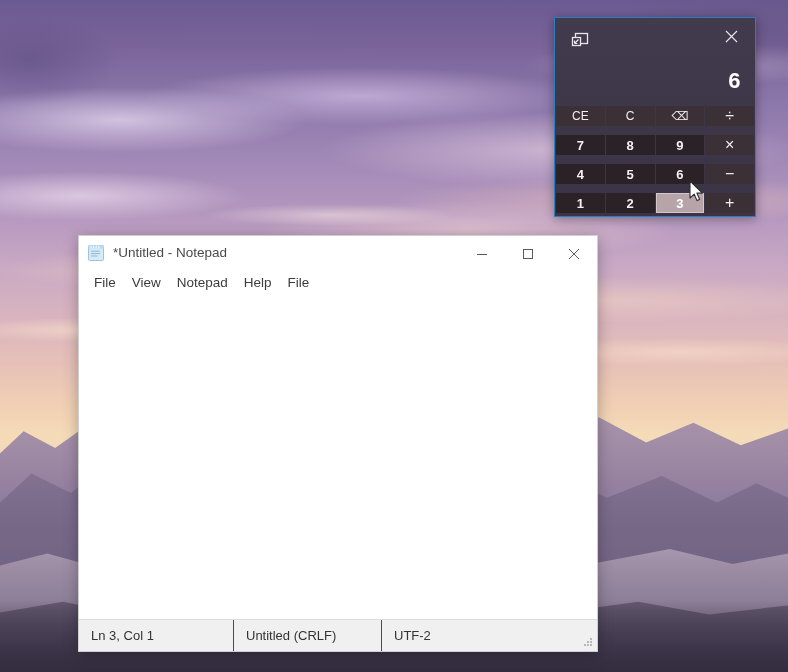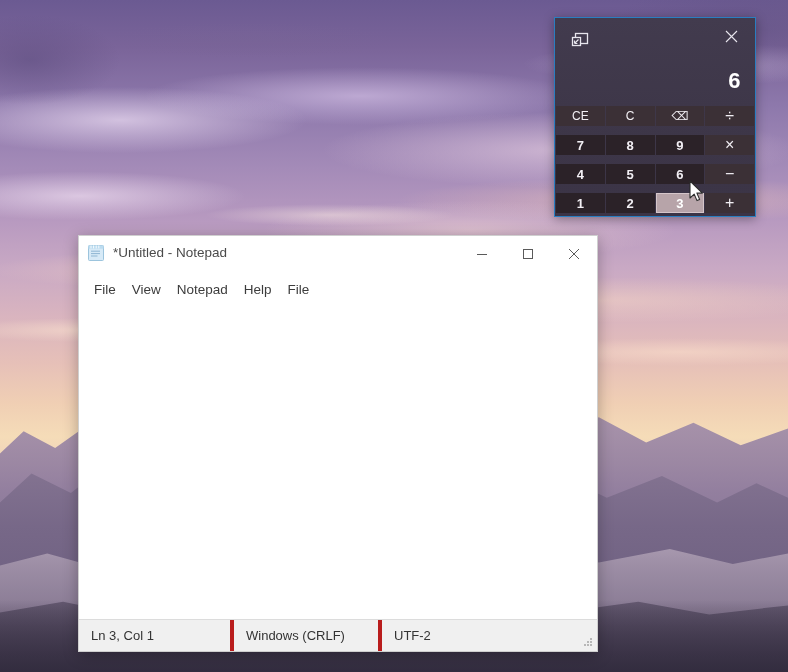--- a/index.html
+++ b/index.html
@@ -222,21 +222,21 @@
   .np-wb {
     width: 46px; height: 36px;
     display: flex; align-items: center; justify-content: center;
     color: #5a5a5a;
   }
   .np-wb svg { display: block; }
 
   .np-menubar {
     height: 26px;
     display: flex;
-    align-items: flex-end;
+    align-items: flex-start;
     padding-left: 8px;
     background: #ffffff;
     gap: 2px;
   }
   .np-menu-item {
     font-size: 13.5px;
     color: #3c3c3c;
     padding: 3px 7px;
     line-height: 1;
     white-space: nowrap;
@@ -288,21 +288,21 @@
     display: flex;
     align-items: center;
     font-size: 13px;
     color: #333333;
   }
   .np-status-cell {
     height: 31px;
     display: flex; align-items: center;
     padding-left: 12px;
     box-sizing: border-box;
-    border-right: 4px solid #b91c1c;
+    border-right: 1px solid #b91c1c;
   }
   .np-status-cell.c0 { width: 155px; }
   .np-status-cell.c1 { width: 72px; }
   .np-status-cell.c2 { width: 148px; }
   .np-status-cell.c3 { flex: 1; border-right: none; }
   .np-grip {
     position: absolute; right: 3px; bottom: 3px;
     width: 12px; height: 12px;
   }
 
@@ -410,21 +410,21 @@
         <div class="np-menu-item">File</div>
         <div class="np-menu-item">View</div>
         <div class="np-menu-item">Notepad</div>
         <div class="np-menu-item">Help</div>
         <div class="np-menu-item">File</div>
       </div>
 
 
     <div class="np-statusbar">
       <div class="np-status-cell c0">Ln 3, Col 1</div>
-      <div class="np-status-cell c2">Windows (CRLF)</div>
+      <div class="np-status-cell c2">Untitled (CRLF)</div>
       <div class="np-status-cell c3">UTF-2</div>
       <div class="np-grip">
         <svg width="12" height="12" viewBox="0 0 12 12">
           <g fill="#b8b8b8">
             <rect x="8" y="2" width="2" height="2"></rect>
             <rect x="5" y="5" width="2" height="2"></rect>
               <rect x="8" y="5" width="2" height="2"></rect>
             <rect x="2" y="8" width="2" height="2"></rect>
               <rect x="5" y="8" width="2" height="2"></rect>
               <rect x="8" y="8" width="2" height="2"></rect>

